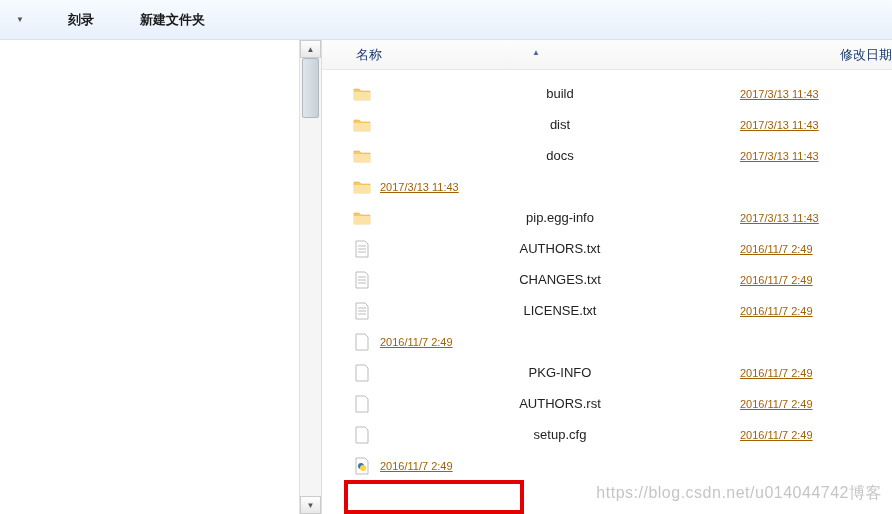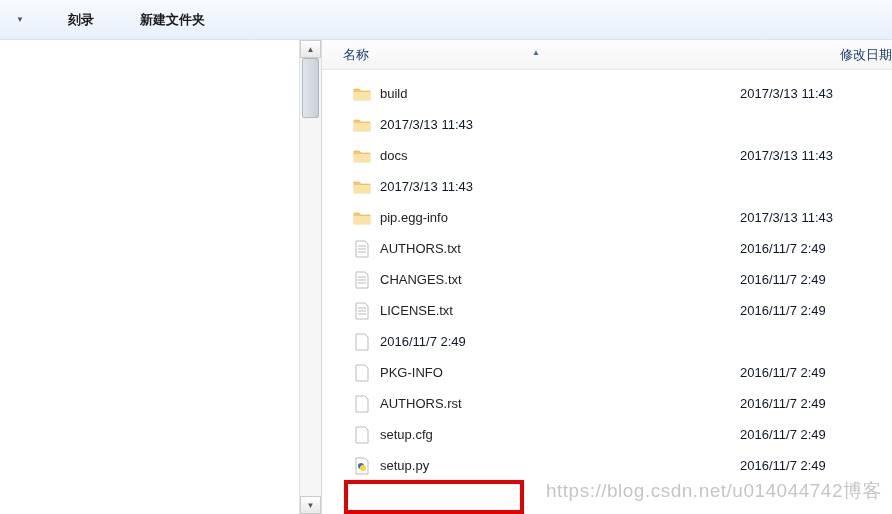--- a/index.html
+++ b/index.html
@@ -88,21 +88,21 @@
     }
     .column-headers {
       display: flex;
       height: 30px;
       border-bottom: 1px solid #e8e8e8;
       align-items: center;
       background: linear-gradient(to bottom, #fdfdfd, #f5f5f5);
     }
     .col-name {
       width: 400px;
-      padding-left: 21px;
+      padding-left: 34px;
       color: #1a3a6e;
       position: relative;
     }
     .col-name .sort-arrow {
       position: absolute;
       left: 210px;
       top: 2px;
       font-size: 8px;
       color: #4a6a9a;
     }
@@ -124,40 +124,42 @@
     }
     .file-icon {
       width: 20px;
       height: 20px;
       margin-right: 8px;
       flex-shrink: 0;
     }
     .file-name {
       width: 360px;
       color: #222;
+      text-align: center;
     }
     .file-date {
-      color: #0f172a;
-      font-size: 13px;
+      color: #a16207;
+      font-size: 11px;
+      text-decoration: underline;
     }
     .highlight-box {
       position: absolute;
       border: 4px solid #e30000;
       pointer-events: none;
       left: 344px;
       top: 480px;
       width: 180px;
       height: 34px;
     }
     .watermark {
       position: absolute;
       right: 10px;
       bottom: 10px;
       color: rgba(140,140,140,0.5);
-      font-size: 19px;
+      font-size: 16px;
       letter-spacing: 0.5px;
       pointer-events: none;
     }
     
     .folder-svg { fill: #f7c96b; stroke: #d4a53a; stroke-width: 0.5; }
     .txt-svg { fill: #fff; stroke: #bbb; stroke-width: 1; }
     .txt-lines { stroke: #aaa; stroke-width: 0.8; }
     .py-svg { fill: #fff; stroke: #bbb; stroke-width: 1; }
   </style>
 </head>
@@ -201,20 +203,21 @@
               <path fill="#fbe3a6" d="M2 8 L18 8 L18 16 L2 16 Z"></path>
             </svg></span>
           <span class="file-name">build</span>
           <span class="file-date">2017/3/13 11:43</span>
         </div>
         <div class="file-row">
           <span class="file-icon"><svg viewBox="0 0 20 20">
               <path class="folder-svg" d="M2 5 L7 5 L9 7 L18 7 L18 16 L2 16 Z"></path>
               <path fill="#fbe3a6" d="M2 8 L18 8 L18 16 L2 16 Z"></path>
             </svg></span>
+          <span class="file-name">dist</span>
           <span class="file-date">2017/3/13 11:43</span>
         </div>
         <div class="file-row">
           <span class="file-icon"><svg viewBox="0 0 20 20">
               <path class="folder-svg" d="M2 5 L7 5 L9 7 L18 7 L18 16 L2 16 Z"></path>
               <path fill="#fbe3a6" d="M2 8 L18 8 L18 16 L2 16 Z"></path>
             </svg></span>
           <span class="file-name">docs</span>
           <span class="file-date">2017/3/13 11:43</span>
         </div>
@@ -289,21 +292,20 @@
             </svg></span>
           <span class="file-name">setup.cfg</span>
           <span class="file-date">2016/11/7 2:49</span>
         </div>
         <div class="file-row">
           <span class="file-icon"><svg viewBox="0 0 20 20">
               <path class="py-svg" d="M4 2 L13 2 L16 5 L16 18 L4 18 Z"></path>
               <circle cx="9" cy="10" r="3" fill="#3776ab"></circle>
               <circle cx="11" cy="12" r="3" fill="#ffd43b"></circle>
             </svg></span>
-          <span class="file-name">setup.py</span>
           <span class="file-date">2016/11/7 2:49</span>
         </div>
       </div>
   </div>
 </div>
 
 <div class="highlight-box"></div>
 <div class="watermark">https://blog.csdn.net/u014044742博客</div>
 
 </body></html>

